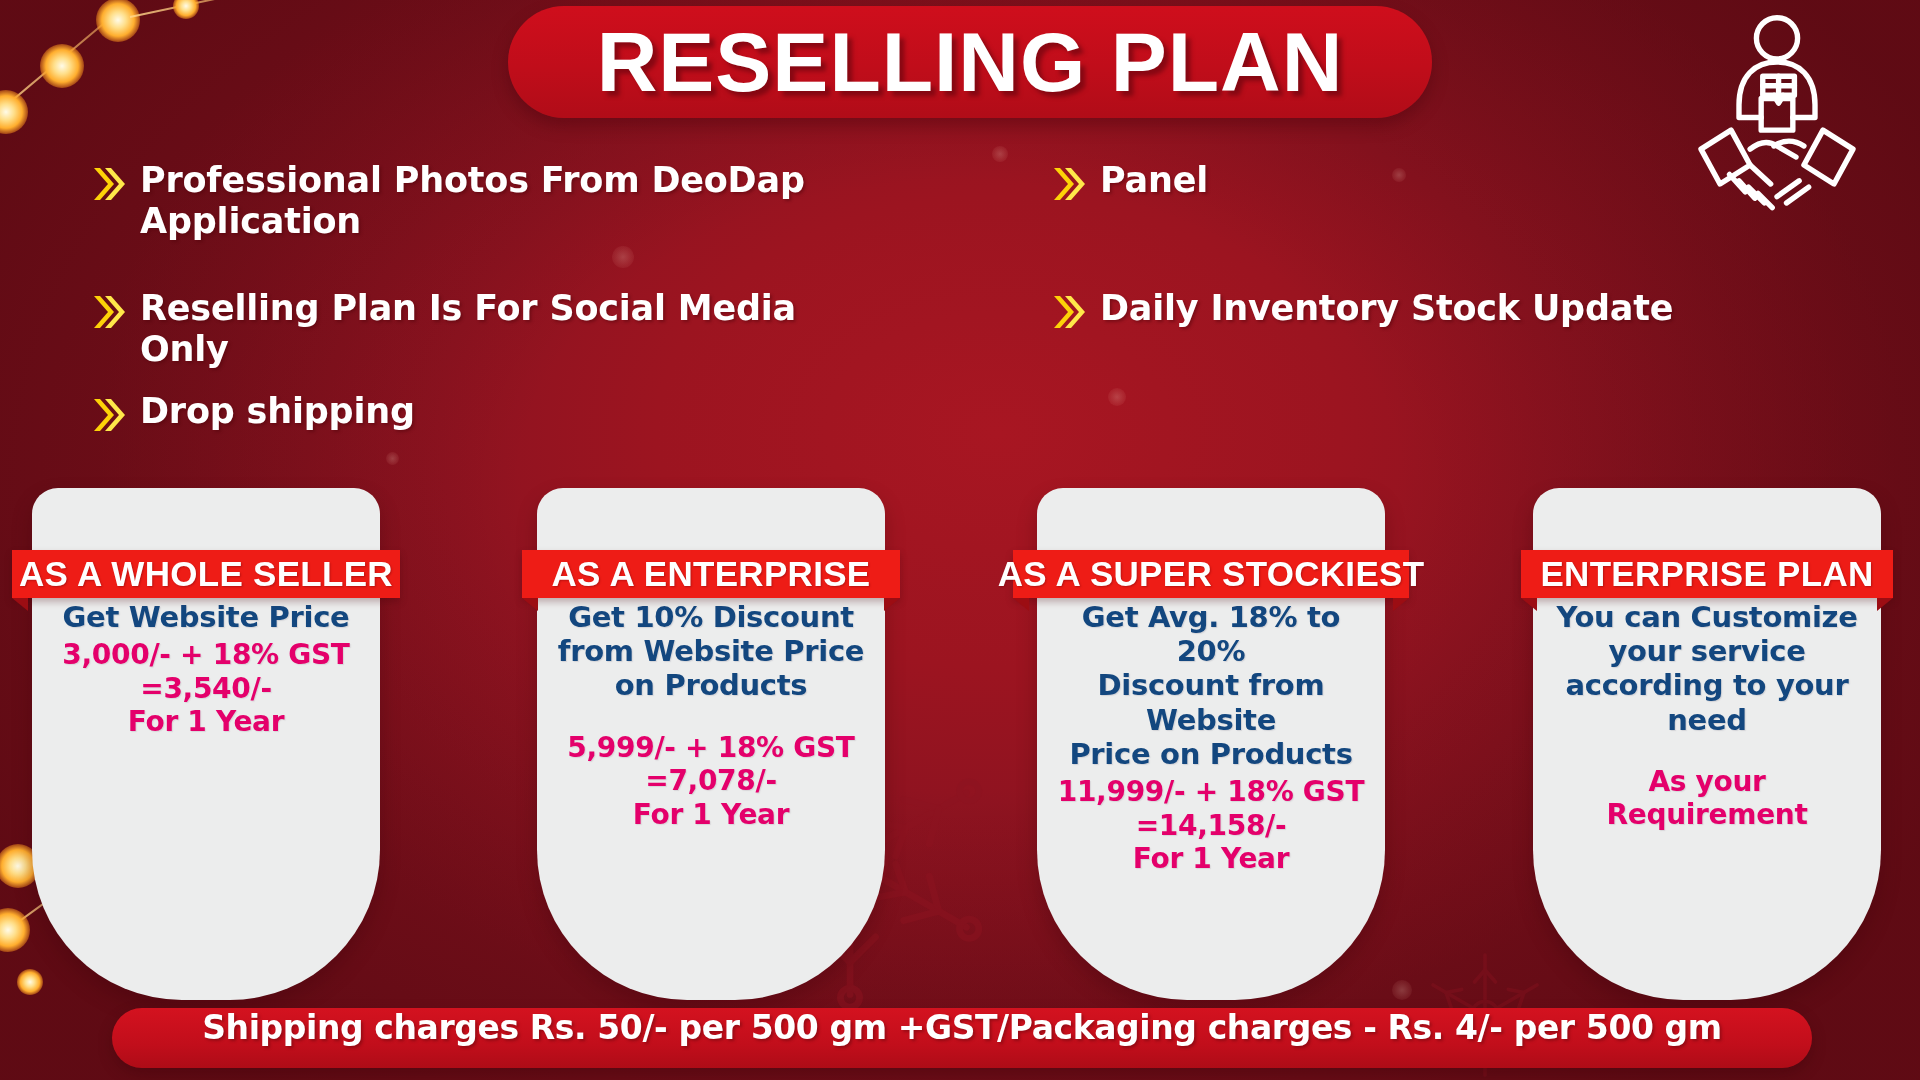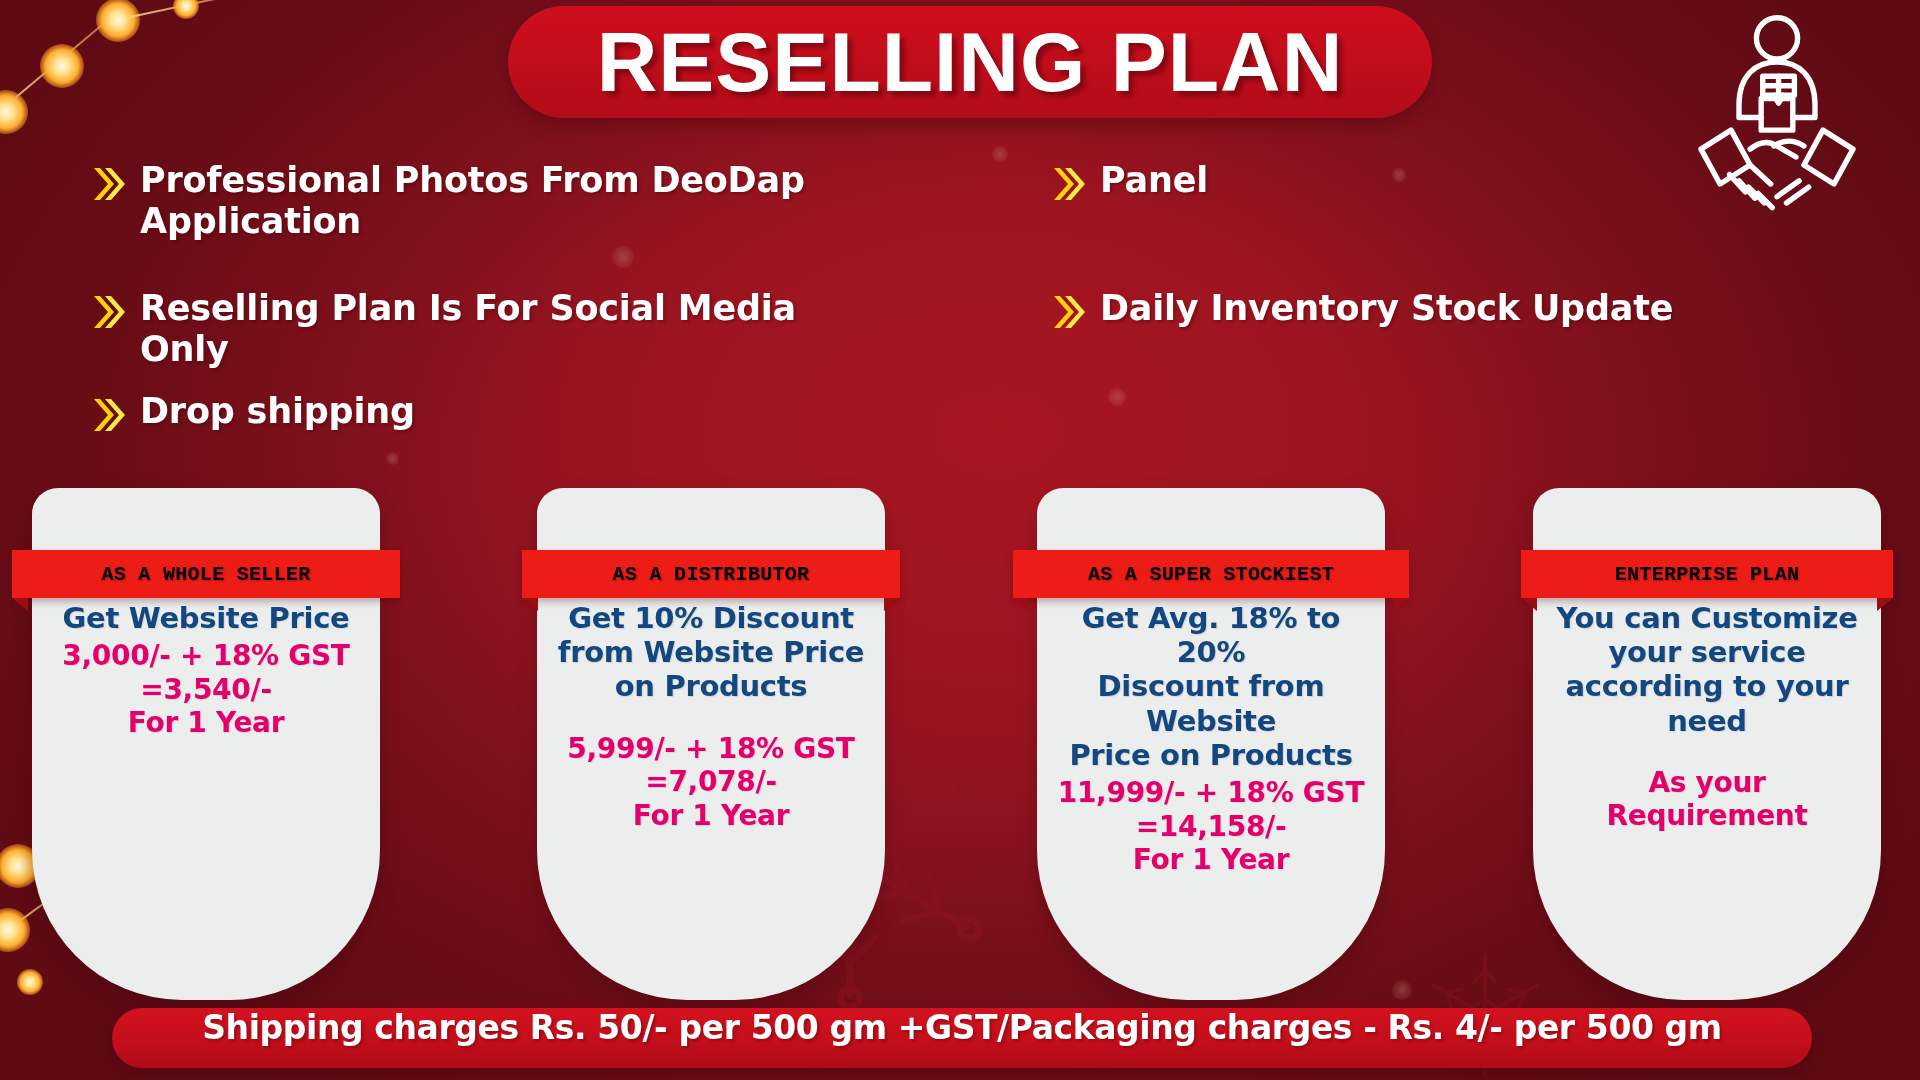--- a/index.html
+++ b/index.html
@@ -128,22 +128,22 @@
   .card {
     position:absolute;
     top:0;
     background:#eceded;
     border-radius: 26px 26px 150px 150px;
     box-shadow: 0 10px 20px rgba(60,3,9,0.30);
   }
   .card-body {
     position:absolute;
     left:0; right:0;
-    top:96px;
-    padding: 17px 14px;
+    top:110px;
+    padding: 2px 14px;
     text-align:center;
   }
   .card-head {
     font-family: "DejaVu Sans", sans-serif;
     font-weight:700;
     font-size:29px;
     line-height:1.18;
     color:#13477f;
     letter-spacing:-0.3px;
     text-shadow: 1px 1px 1px rgba(200,200,205,0.7);
@@ -164,24 +164,24 @@
   
   .ribbon {
     position:absolute;
     height:48px;
     background:#ee1c16;
     display:flex; align-items:center; justify-content:center;
     box-shadow: 0 4px 7px rgba(70,3,10,0.28);
     z-index:3;
   }
   .ribbon-label {
-    font-family: Liberation Mono, monospace;
+    font-family: Liberation Sans, sans-serif;
     font-weight:700;
-    font-size:20px;
-    color:#000000;
+    font-size:35px;
+    color:#ffffff;
     letter-spacing:0.3px;
     white-space:nowrap;
     text-shadow: 1px 1px 2px rgba(120,6,10,0.45);
   }
   .ribbon-fold {
     position:absolute;
     width:16px; height:13px;
     background:#9c0d13;
     bottom:-13px;
   }
@@ -423,21 +423,21 @@
       <span class="ribbon-fold left"></span>
     </div>
 
     <div class="card" style="left:537px; width:348px; height:512px;">
       <div class="card-body">
         <div class="card-head">Get 10% Discount<br>from Website Price<br>on Products</div>
         <div class="card-price gap">5,999/- + 18% GST<br>=7,078/-<br>For 1 Year</div>
       </div>
     </div>
     <div class="ribbon" style="left:522px; width:378px; top:62px;">
-      <span class="ribbon-label">AS A DISTRIBUTOR</span>
+      <span class="ribbon-label">AS A ENTERPRISE</span>
       <span class="ribbon-fold left"></span>
       <span class="ribbon-fold right"></span>
     </div>
 
     <div class="card" style="left:1037px; width:348px; height:512px;">
       <div class="card-body">
         <div class="card-head">Get Avg. 18% to 20%<br>Discount from<br>Website<br>Price on Products</div>
         <div class="card-price">11,999/- + 18% GST<br>=14,158/-<br>For 1 Year</div>
       </div>
     </div>

